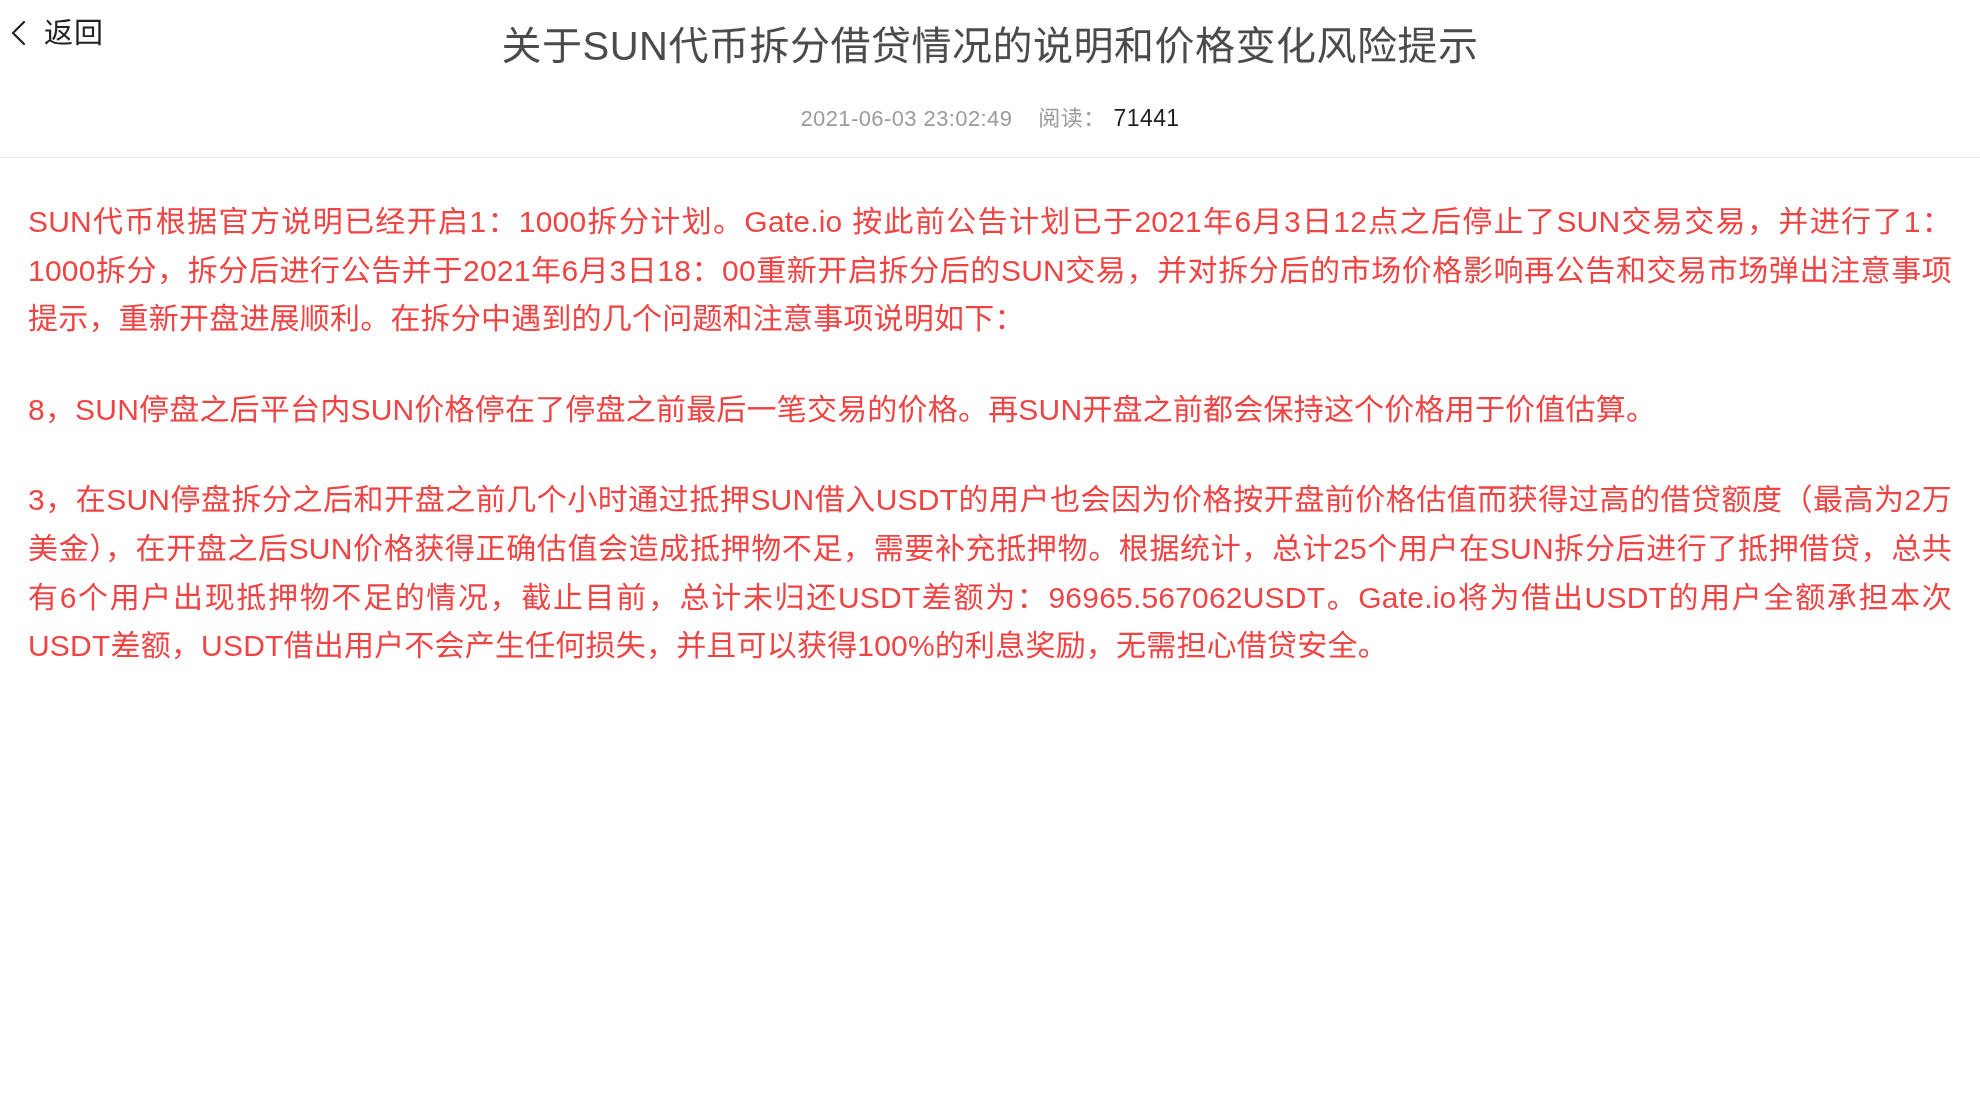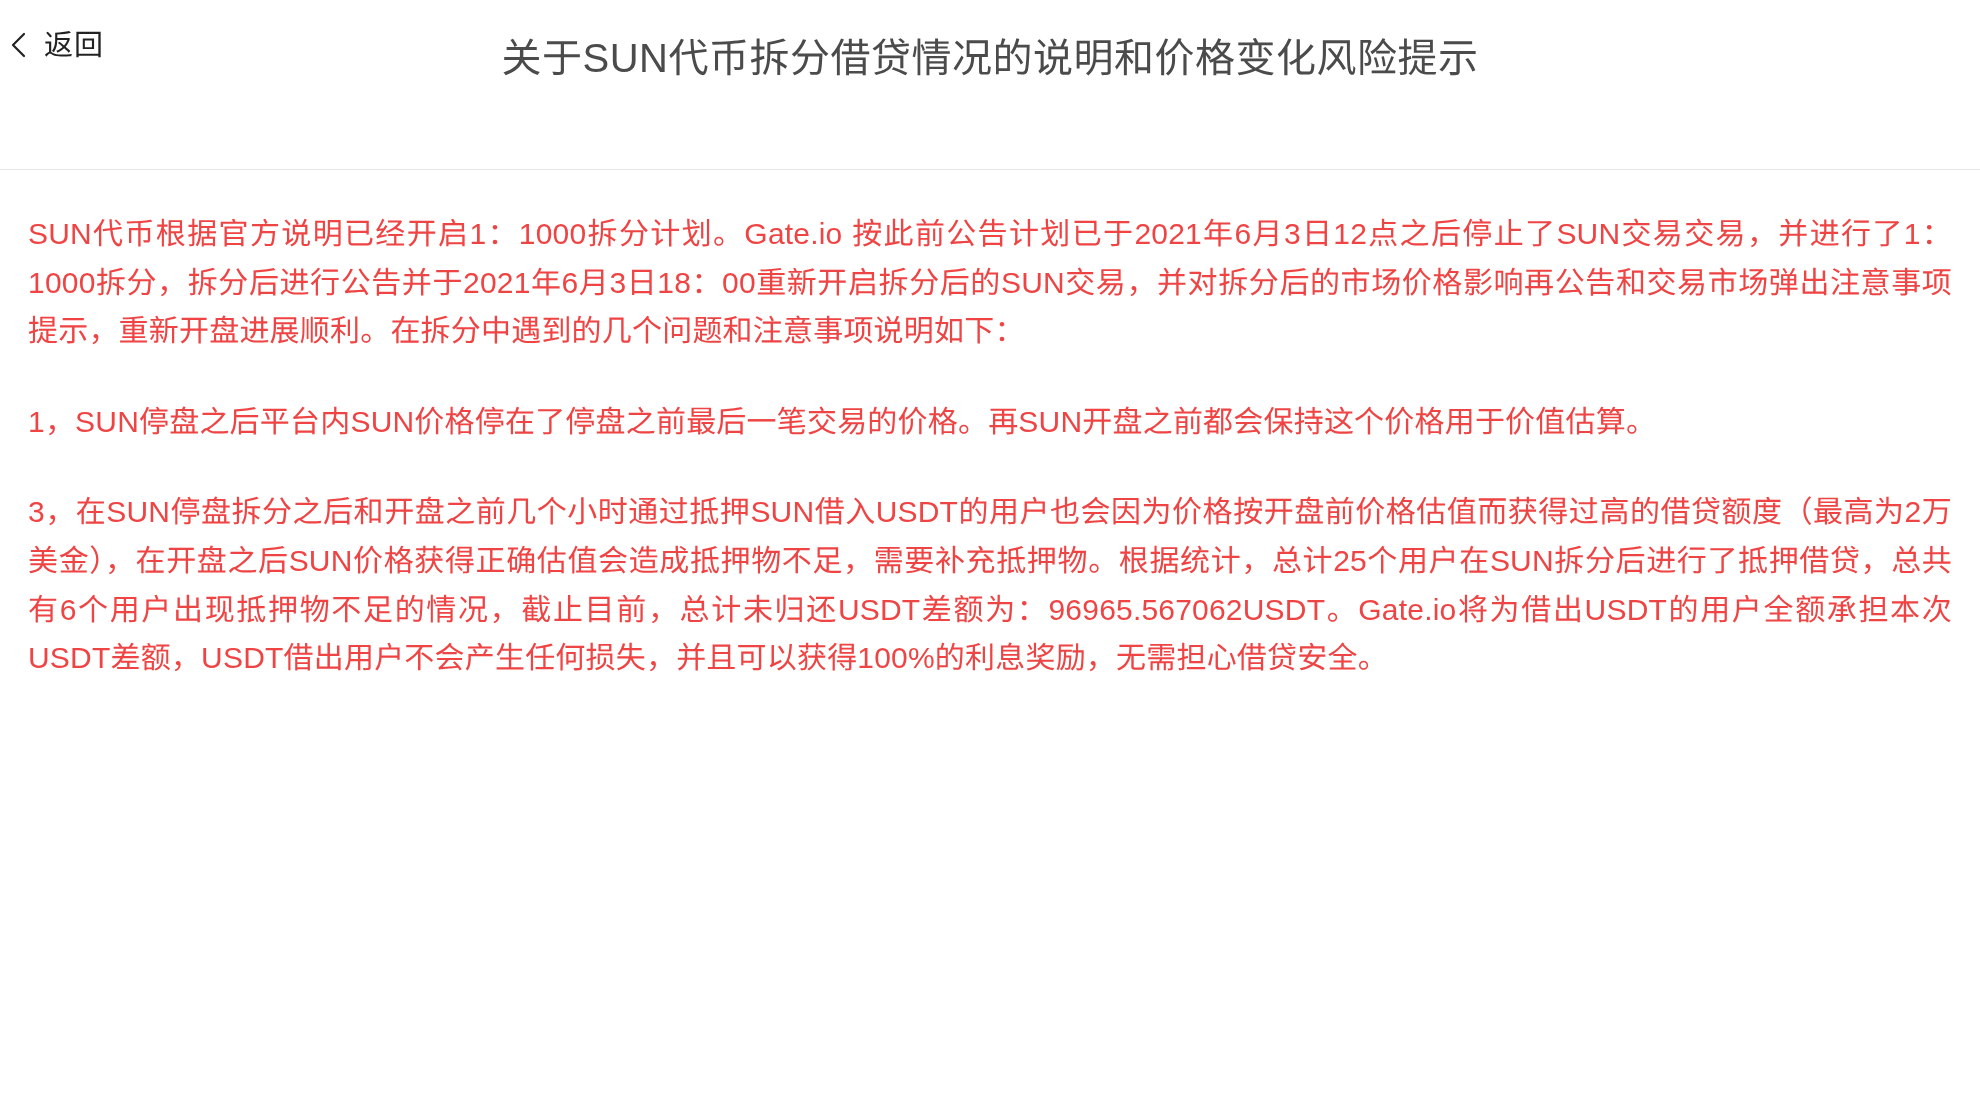--- a/index.html
+++ b/index.html
@@ -55,21 +55,21 @@
     letter-spacing: 1px;
     line-height: 1;
   }
 
   .title {
     text-align: center;
     font-size: 40px;
     font-weight: 400;
     color: #4b4b4b;
     letter-spacing: 0.5px;
-    margin: 12px;
+    margin: 0;
     padding-top: 18px;
     padding-left: 120px;
     padding-right: 120px;
     line-height: 1.4;
   }
 
   .meta {
     margin-top: 26px;
     text-align: center;
     font-size: 22px;
@@ -116,22 +116,29 @@
       <span class="back-chevron">
         <svg width="22" height="30" viewBox="0 0 22 30" aria-hidden="true">
           <polyline points="16,4 5,15 16,26" fill="none" stroke="#222222" stroke-width="2.2" stroke-linecap="round" stroke-linejoin="round"></polyline>
         </svg>
       </span>
       <span class="back-label">返回</span>
     </div>
 
     <h1 class="title">关于SUN代币拆分借贷情况的说明和价格变化风险提示</h1>
 
+    <div class="meta">
+      <span class="date">2021-06-03 23:02:49</span>
+      <span class="views-group">
+        <span class="views-label">阅读：</span>
+        <span class="views-count">71441</span>
+      </span>
+    </div>
 
   </div>
 
   <div class="content">
     <p class="para">SUN代币根据官方说明已经开启1：1000拆分计划。Gate.io 按此前公告计划已于2021年6月3日12点之后停止了SUN交易交易，并进行了1：1000拆分，拆分后进行公告并于2021年6月3日18：00重新开启拆分后的SUN交易，并对拆分后的市场价格影响再公告和交易市场弹出注意事项提示，重新开盘进展顺利。在拆分中遇到的几个问题和注意事项说明如下：</p>
-    <p class="para">1，SUN停盘之后平台内SUN价格停在了停盘之前最后一笔交易的价格。再SUN开盘之前都会保持这个价格用于价值估算。</p>
+    <p class="para">8，SUN停盘之后平台内SUN价格停在了停盘之前最后一笔交易的价格。再SUN开盘之前都会保持这个价格用于价值估算。</p>
     <p class="para">3，在SUN停盘拆分之后和开盘之前几个小时通过抵押SUN借入USDT的用户也会因为价格按开盘前价格估值而获得过高的借贷额度（最高为2万美金），在开盘之后SUN价格获得正确估值会造成抵押物不足，需要补充抵押物。根据统计，总计25个用户在SUN拆分后进行了抵押借贷，总共有6个用户出现抵押物不足的情况，截止目前，总计未归还USDT差额为：96965.567062USDT。Gate.io将为借出USDT的用户全额承担本次USDT差额，USDT借出用户不会产生任何损失，并且可以获得100%的利息奖励，无需担心借贷安全。</p>
   </div>
 
 </div>
 
 </body></html>

